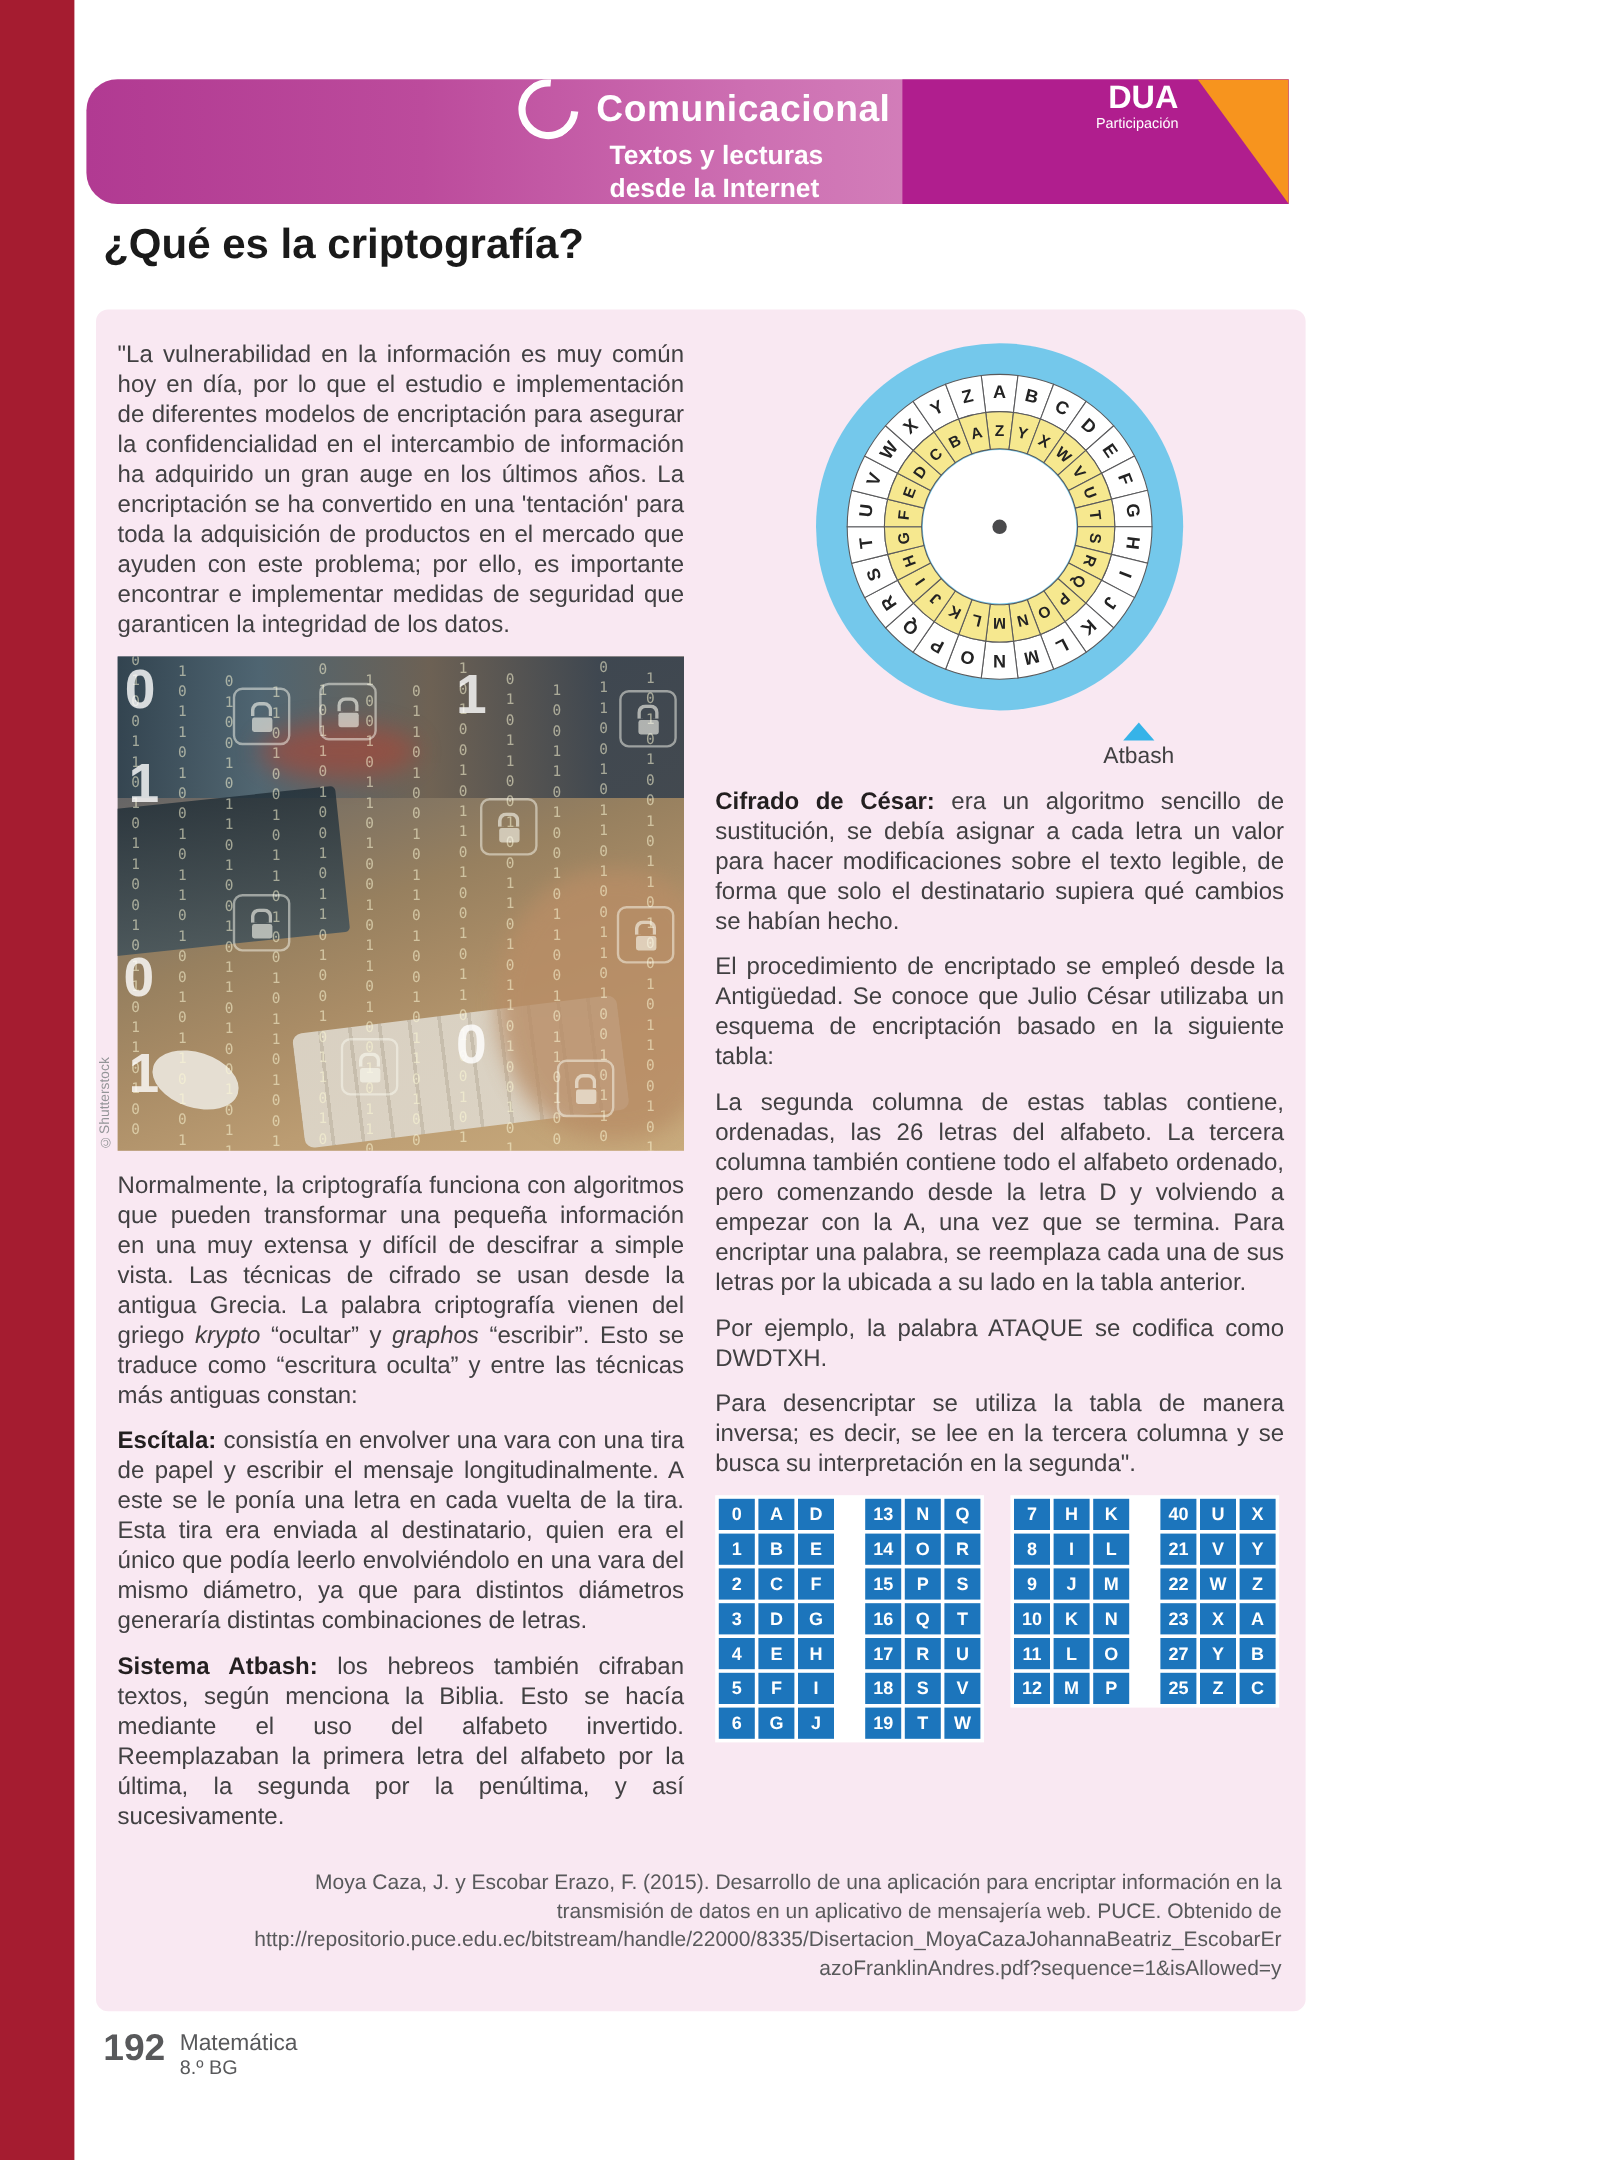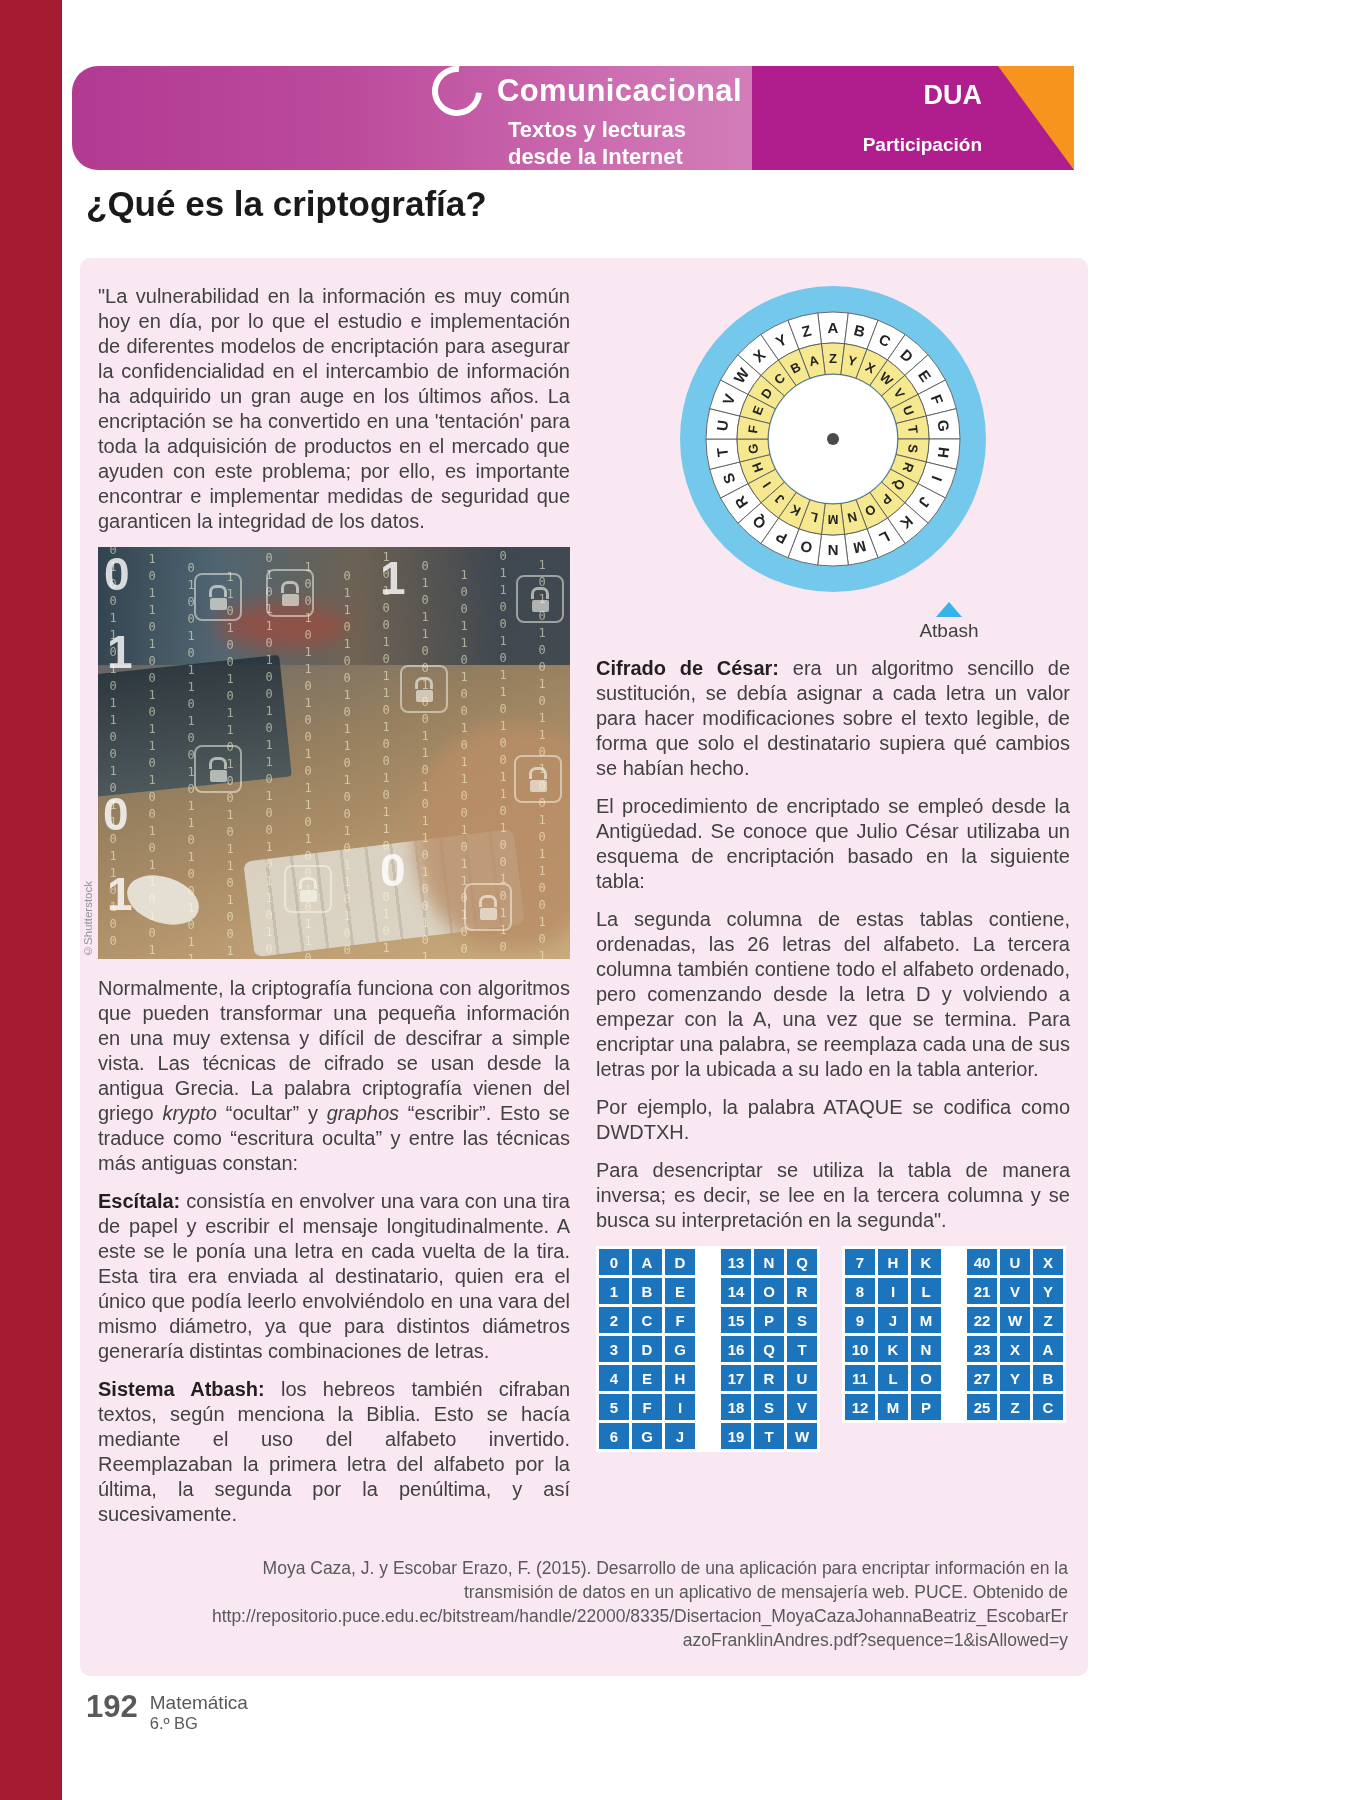--- a/index.html
+++ b/index.html
@@ -13,24 +13,24 @@
   .banner{position:absolute;left:72px;top:66px;width:1002px;height:104px;
           border-radius:26px 0 0 26px;overflow:hidden;
           background:linear-gradient(90deg,#b13a92 0%,#bc4b9c 28%,#cd6fb2 55%,#d37fba 70%,#d37fba 100%);
           display:flex;align-items:center;flex-direction:column;}
   .brand{display:flex;align-items:center;gap:15px;padding-left:28px;}
   .c-icon{width:38px;height:38px;border:6px solid #fff;border-radius:50%;
           border-right-color:transparent;transform:rotate(-40deg);flex:none;}
   .brand-name{color:#fff;font-size:31px;font-weight:bold;letter-spacing:.4px;}
   .banner-sub{margin-left:48px;color:#fff;font-weight:bold;font-size:22px;line-height:27px;}
   .dua{position:absolute;right:0;top:0;height:100%;width:322px;background:#b01e8e;
-       display:flex;flex-direction:column;justify-content:center;align-items:flex-end;
+       display:flex;flex-direction:column;justify-content:flex-start;align-items:flex-end;
        padding-right:92px;box-sizing:border-box;color:#fff;}
   .dua-title{font-size:27px;font-weight:bold;line-height:30px;}
-  .dua-sub{font-size:19px;font-weight:bold;margin-top:24px;}
+  .dua-sub{font-size:12px;font-weight:normal;}
   .orange{position:absolute;right:0;top:0;width:76px;height:100%;background:#f7941e;
           clip-path:polygon(0 0,100% 0,100% 100%);}
 
   .page-title{position:absolute;left:86px;top:184px;margin:0;font-size:35px;font-weight:bold;color:#1a1a1a;}
 
   
   .pink{position:absolute;left:80px;top:258px;width:1008px;box-sizing:border-box;
         background:#f9e8f2;border-radius:10px;padding:26px 18px 24px;}
   .cols{display:flex;gap:26px;}
   .col-left{width:472px;flex:none;}
@@ -449,16 +449,16 @@
 
     </div>
 
     <p class="citation">Moya Caza, J. y Escobar Erazo, F. (2015). Desarrollo de una aplicación para encriptar información en la transmisión de datos en un aplicativo de mensajería web. PUCE. Obtenido de http://repositorio.puce.edu.ec/bitstream/handle/22000/8335/Disertacion_MoyaCazaJohannaBeatriz_EscobarErazoFranklinAndres.pdf?sequence=1&amp;isAllowed=y</p>
   </section>
 
   <div class="footer">
     <span class="pgnum">192</span>
     <div class="fmeta">
       <div>Matemática</div>
-      <div class="grade">6.º BG</div>
+      <div class="grade">8.º BG</div>
     </div>
   </div>
 </div>
 
 </body></html>

